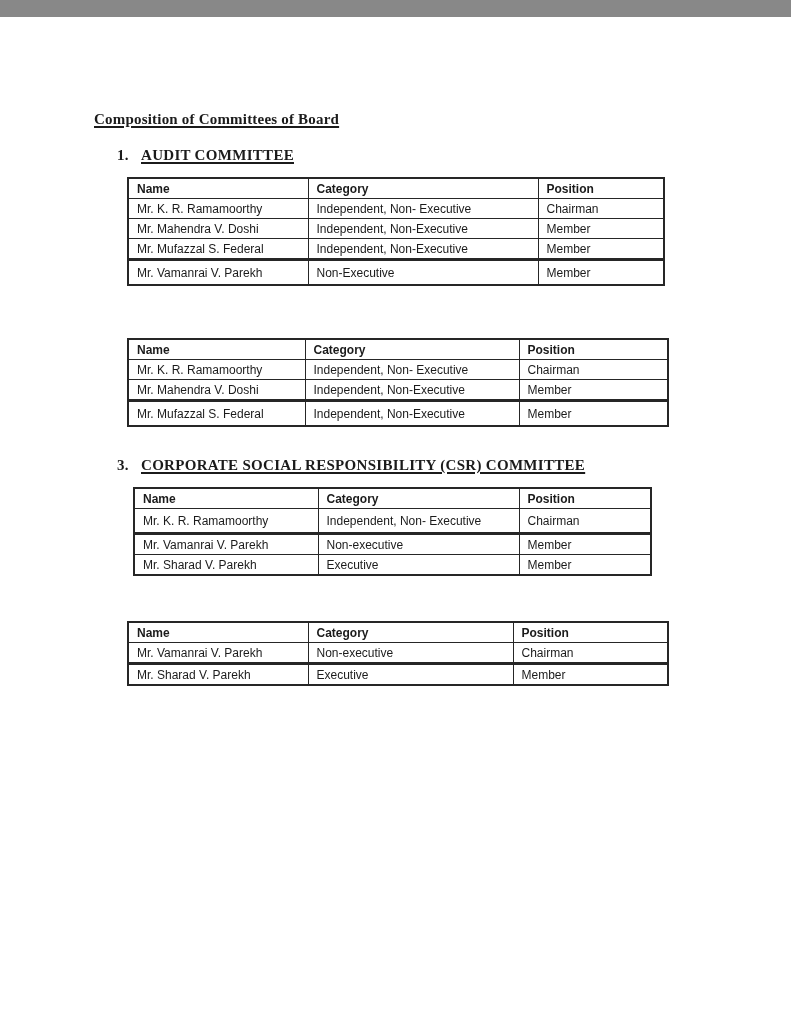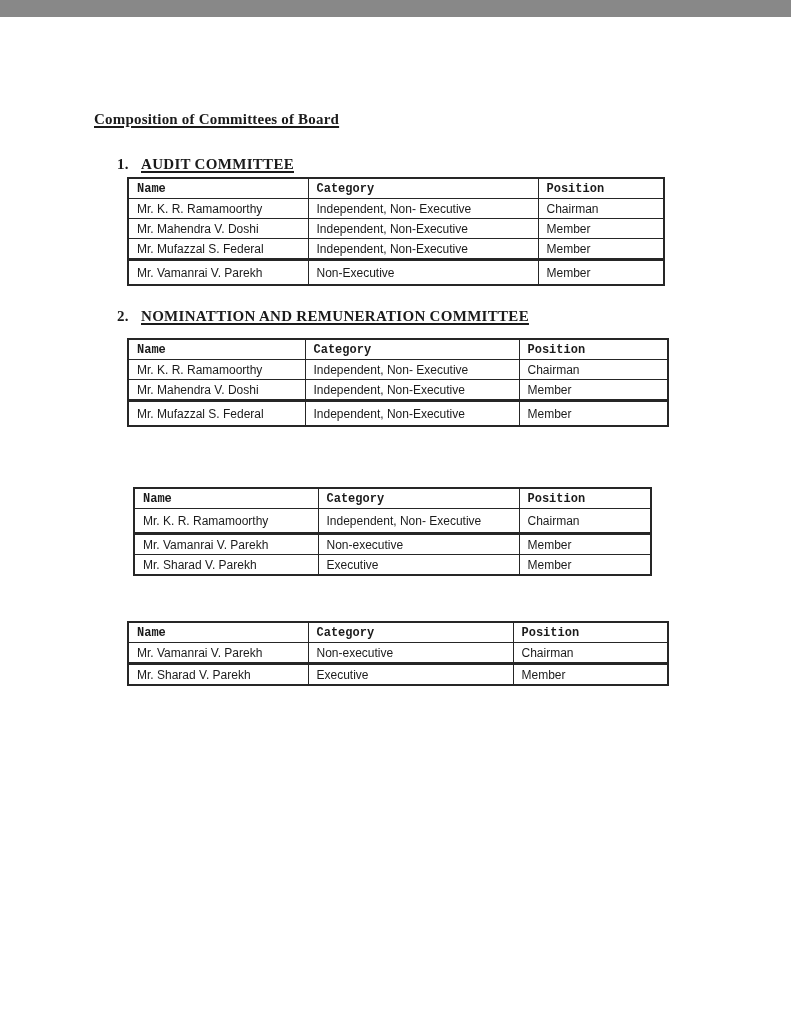--- a/index.html
+++ b/index.html
@@ -54,29 +54,29 @@
   }
   table.committee th, table.committee td {
     border: 1.5px solid #262626;
     padding: 0 8px;
     height: 19px;
     vertical-align: middle;
     text-align: left;
     white-space: nowrap;
     overflow: hidden;
   }
-  table.committee th { font-weight: bold; font-family: Liberation Mono, monospace; }
+  table.committee th { font-weight: bold; }
   table.committee tr.thick td { border-top-width: 3px; }
   table.committee tr.tall td { height: 23px; }
   
   #table-1 { left: 127px; top: 160px; width: 536px; }
   #table-2 { left: 127px; top: 321px; width: 540px; }
   #table-3 { left: 133px; top: 470px; width: 517px; }
   #table-4 { left: 127px; top: 604px; width: 540px; }
-  #heading-1 { top: 139px; }
+  #heading-1 { top: 130px; }
   #heading-2 { top: 291px; }
   #heading-3 { top: 440px; }
   #heading-4 { top: 571px; }
   #table-1 col:nth-child(1) { width: 180px; }
   #table-1 col:nth-child(2) { width: 230px; }
   #table-1 col:nth-child(3) { width: 126px; }
   #table-2 col:nth-child(1) { width: 177px; }
   #table-2 col:nth-child(2) { width: 214px; }
   #table-2 col:nth-child(3) { width: 149px; }
   #table-3 col:nth-child(1) { width: 184px; }
@@ -124,23 +124,20 @@
       <td>Member</td>
     </tr>
     <tr class="thick tall">
       <td>Mr. Vamanrai V. Parekh</td>
       <td>Non-Executive</td>
       <td>Member</td>
     </tr>
   </tbody>
     </table>
 
-  <div class="sec-heading" id="heading-2">
-    <span class="sec-num">2.</span><span class="sec-text">NOMINATTION AND REMUNERATION COMMITTEE</span>
-  </div>
   <table class="committee" id="table-2">
     <colgroup>
         <col>
         <col>
         <col>
       </colgroup>
     <tbody>
         <tr>
       <th>Name</th>
       <th>Category</th>
@@ -157,20 +154,23 @@
       <td>Member</td>
     </tr>
     <tr class="thick tall">
       <td>Mr. Mufazzal S. Federal</td>
       <td>Independent, Non-Executive</td>
       <td>Member</td>
     </tr>
   </tbody>
     </table>
 
+  <div class="sec-heading" id="heading-3">
+    <span class="sec-num">3.</span><span class="sec-text">CORPORATE SOCIAL RESPONSIBILITY (CSR) COMMITTEE</span>
+  </div>
   <table class="committee" id="table-3">
     <colgroup>
         <col>
         <col>
         <col>
       </colgroup>
     <tbody>
         <tr>
       <th>Name</th>
       <th>Category</th>

